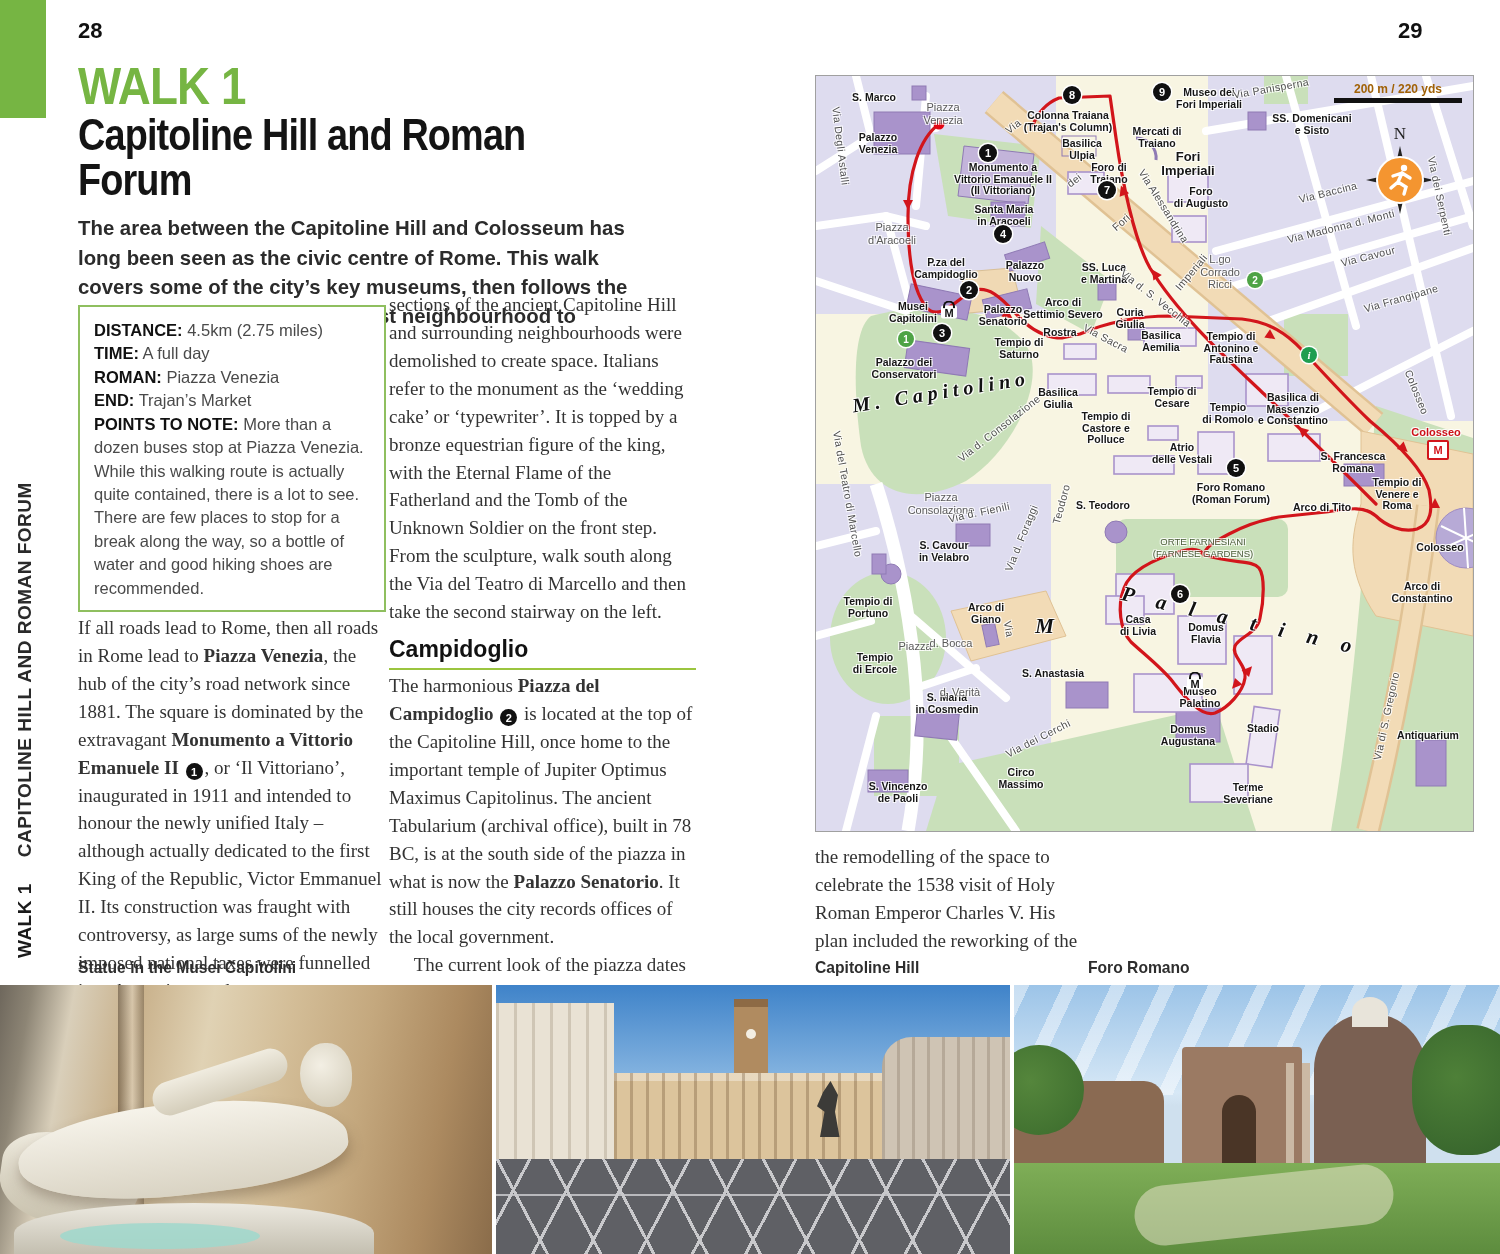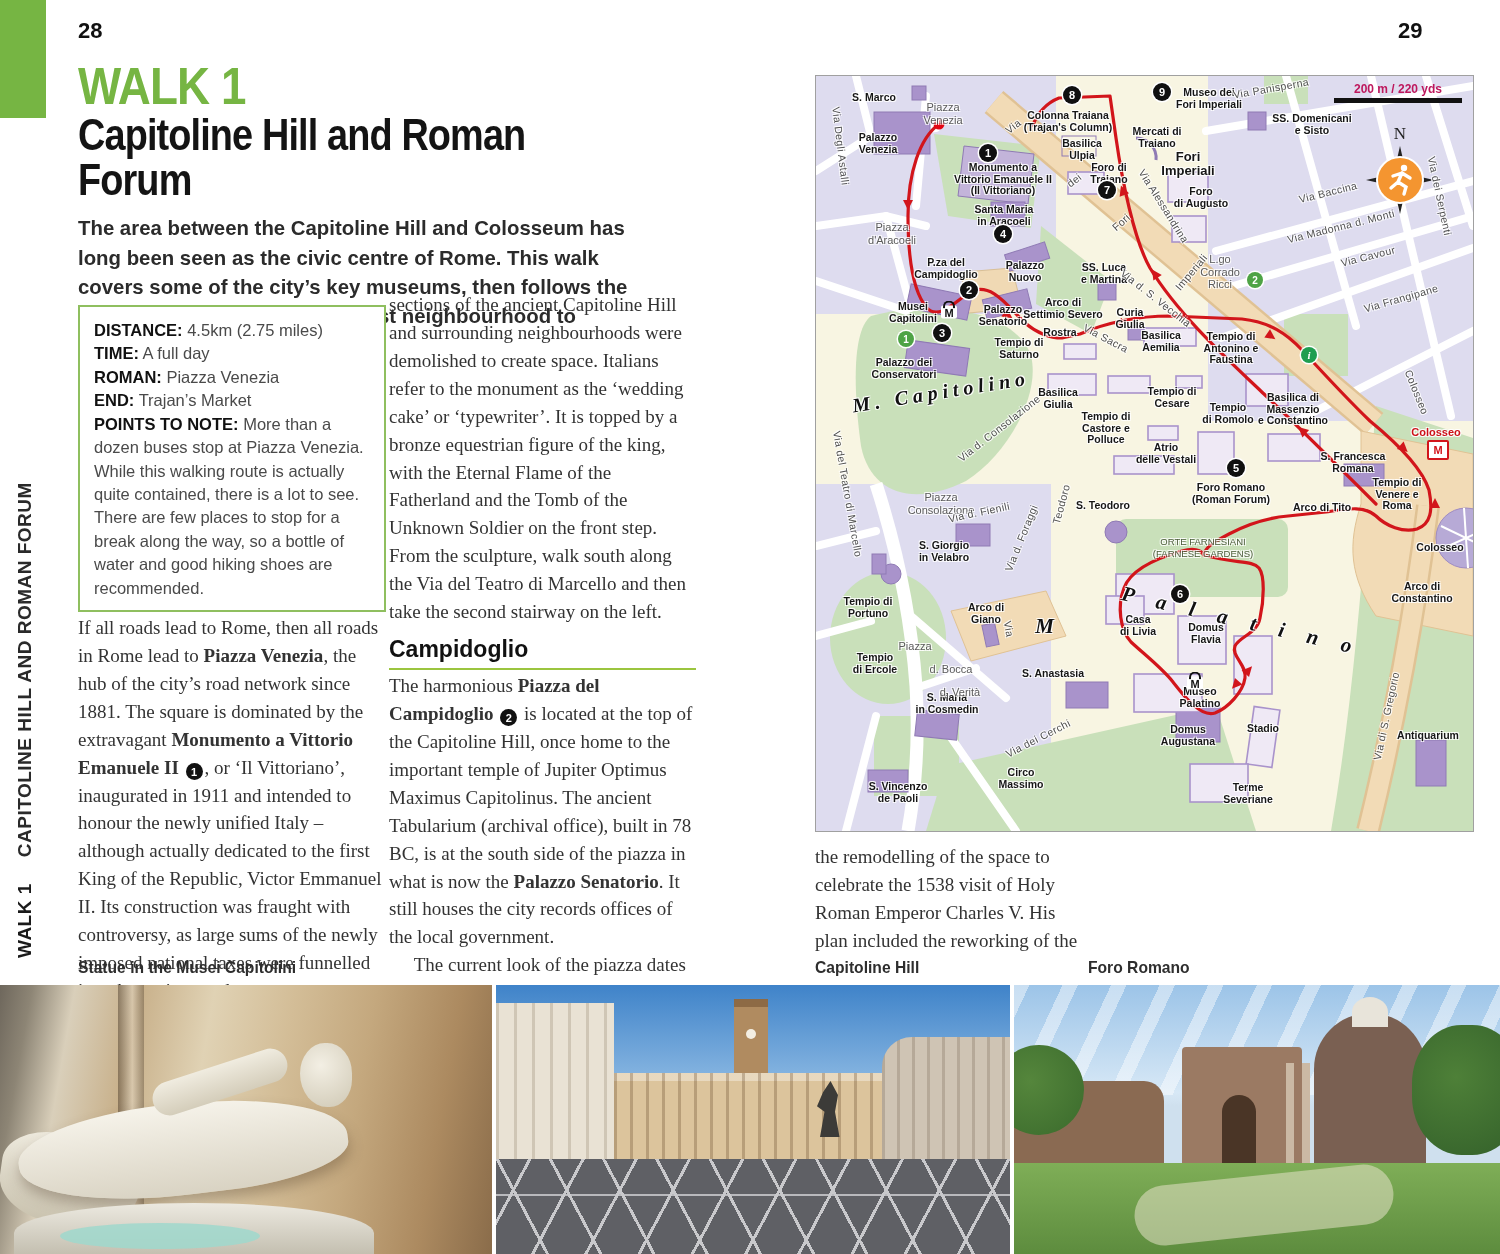--- a/index.html
+++ b/index.html
@@ -62,21 +62,21 @@
          font:700 10px "Liberation Sans",sans-serif;box-shadow:0 0 0 1.5px #fff;}
   .mk-mus{width:16px;height:13px;background:#fff;border-radius:2px;color:#111;
           font:800 11px "Liberation Sans",sans-serif;position:relative;}
   .mk-mus::before{content:"";position:absolute;top:-5px;left:2px;right:2px;height:6px;
           border:2px solid #111;border-bottom:none;border-radius:8px 8px 0 0;}
   .mk-mr{width:18px;height:16px;background:#fff;border:2px solid #d2151b;color:#d2151b;
          font:800 11px "Liberation Sans",sans-serif;border-radius:2px;}
   .mk-i{width:16px;height:16px;border-radius:50%;background:#1f9e50;color:#fff;
         font:italic 700 11px "Liberation Serif",serif;box-shadow:0 0 0 1.5px #fff;}
   .scalebar{position:absolute;left:518px;top:6px;width:128px;text-align:center;
-            font:700 12px "Liberation Sans",sans-serif;color:#be185d;}
+            font:700 12px "Liberation Sans",sans-serif;color:#a16207;}
   .scalebar .bar{margin-top:2px;height:5px;background:#111;}
   .compass{position:absolute;left:552px;top:48px;width:64px;text-align:center;}
   .compass .n{font:400 17px "Liberation Serif",serif;color:#222;}
   
   .photos{position:absolute;left:0;top:985px;width:1500px;height:269px;background:#fff;}
   .photo{position:absolute;top:0;height:269px;overflow:hidden;}
   .ph1{left:0;width:492px;
     background:linear-gradient(100deg,#6e675c 0%,#8d8575 6%,#d9cfba 14%,#c8b08a 26%,#e0d2b4 40%,#d3bd97 55%,#c4a87e 70%,#ac8a60 86%,#8a6c4a 100%);}
   .ph1 .pillar{position:absolute;left:118px;top:0;width:26px;height:100%;
     background:linear-gradient(90deg,rgba(60,45,30,.45),rgba(255,255,255,.25) 55%,rgba(60,45,30,.35));}
@@ -346,21 +346,21 @@
         <span class="map-label c-b" style="left: 356px; top: 322px; transform: translate(-50%, -50%) rotate(0deg);">Tempio di
 Cesare</span>
         <span class="map-label c-b" style="left: 412px; top: 338px; transform: translate(-50%, -50%) rotate(0deg);">Tempio
 di Romolo</span>
         <span class="map-label c-b" style="left: 415px; top: 272px; transform: translate(-50%, -50%) rotate(0deg);">Tempio di
 Antonino e
 Faustina</span>
         <span class="map-label c-b" style="left: 477px; top: 333px; transform: translate(-50%, -50%) rotate(0deg);">Basilica di
 Massenzio
 e Constantino</span>
-        <span class="map-label c-b" style="left: 350px; top: 378px; transform: translate(-50%, -50%) rotate(0deg);">Atrio
+        <span class="map-label c-b" style="left: 366px; top: 378px; transform: translate(-50%, -50%) rotate(0deg);">Atrio
 delle Vestali</span>
         <span class="map-label c-b" style="left: 415px; top: 418px; transform: translate(-50%, -50%) rotate(0deg);">Foro Romano
 (Roman Forum)</span>
         <span class="map-label c-b" style="left: 506px; top: 432px; transform: translate(-50%, -50%) rotate(0deg);">Arco di Tito</span>
         <span class="map-label c-b" style="left: 537px; top: 387px; transform: translate(-50%, -50%) rotate(0deg);">S. Francesca
 Romana</span>
         <span class="map-label c-b" style="left: 581px; top: 418px; transform: translate(-50%, -50%) rotate(0deg);">Tempio di
 Venere e
 Roma</span>
         <span class="map-label c-r" style="left: 620px; top: 356px; transform: translate(-50%, -50%) rotate(0deg);">Colosseo</span>
@@ -381,31 +381,31 @@
         <span class="map-label c-b" style="left: 447px; top: 653px; transform: translate(-50%, -50%) rotate(0deg);">Stadio</span>
         <span class="map-label c-b" style="left: 432px; top: 718px; transform: translate(-50%, -50%) rotate(0deg);">Terme
 Severiane</span>
         <span class="map-label c-b" style="left: 205px; top: 703px; transform: translate(-50%, -50%) rotate(0deg);">Circo
 Massimo</span>
         <span class="map-label c-b" style="left: 237px; top: 598px; transform: translate(-50%, -50%) rotate(0deg);">S. Anastasia</span>
         <span class="map-label c-b" style="left: 131px; top: 628px; transform: translate(-50%, -50%) rotate(0deg);">S. Maria
 in Cosmedin</span>
         <span class="map-label c-b" style="left: 82px; top: 717px; transform: translate(-50%, -50%) rotate(0deg);">S. Vincenzo
 de Paoli</span>
-        <span class="map-label c-b" style="left: 128px; top: 476px; transform: translate(-50%, -50%) rotate(0deg);">S. Giorgio
+        <span class="map-label c-b" style="left: 128px; top: 476px; transform: translate(-50%, -50%) rotate(0deg);">S. Cavour
 in Velabro</span>
         <span class="map-label c-b" style="left: 287px; top: 430px; transform: translate(-50%, -50%) rotate(0deg);">S. Teodoro</span>
         <span class="map-label c-b" style="left: 52px; top: 532px; transform: translate(-50%, -50%) rotate(0deg);">Tempio di
 Portuno</span>
         <span class="map-label c-b" style="left: 59px; top: 588px; transform: translate(-50%, -50%) rotate(0deg);">Tempio
 di Ercole</span>
         <span class="map-label c-b" style="left: 170px; top: 538px; transform: translate(-50%, -50%) rotate(0deg);">Arco di
 Giano</span>
         <span class="map-label c-g" style="left: 99px; top: 570px; transform: translate(-50%, -50%) rotate(0deg);">Piazza</span>
-        <span class="map-label c-g" style="left: 127px; top: 593px; transform: translate(-50%, -50%) rotate(0deg); padding-left: 16px;">d. Bocca</span>
+        <span class="map-label c-g" style="left: 127px; top: 567px; transform: translate(-50%, -50%) rotate(0deg); padding-left: 16px;">d. Bocca</span>
         <span class="map-label c-g" style="left: 144px; top: 616px; transform: translate(-50%, -50%) rotate(0deg);">d. Verità</span>
         <span class="map-label c-g" style="left: 125px; top: 428px; transform: translate(-50%, -50%) rotate(0deg);">Piazza
 Consolazione</span>
         <span class="map-label c-b" style="left: 252px; top: 46px; transform: translate(-50%, -50%) rotate(0deg);">Colonna Traiana
 (Trajan's Column)</span>
         <span class="map-label c-b" style="left: 266px; top: 74px; transform: translate(-50%, -50%) rotate(0deg);">Basilica
 Ulpia</span>
         <span class="map-label c-b" style="left: 293px; top: 98px; transform: translate(-50%, -50%) rotate(0deg);">Foro di
 Traiano</span>
         <span class="map-label c-b" style="left: 341px; top: 62px; transform: translate(-50%, -50%) rotate(0deg);">Mercati di

